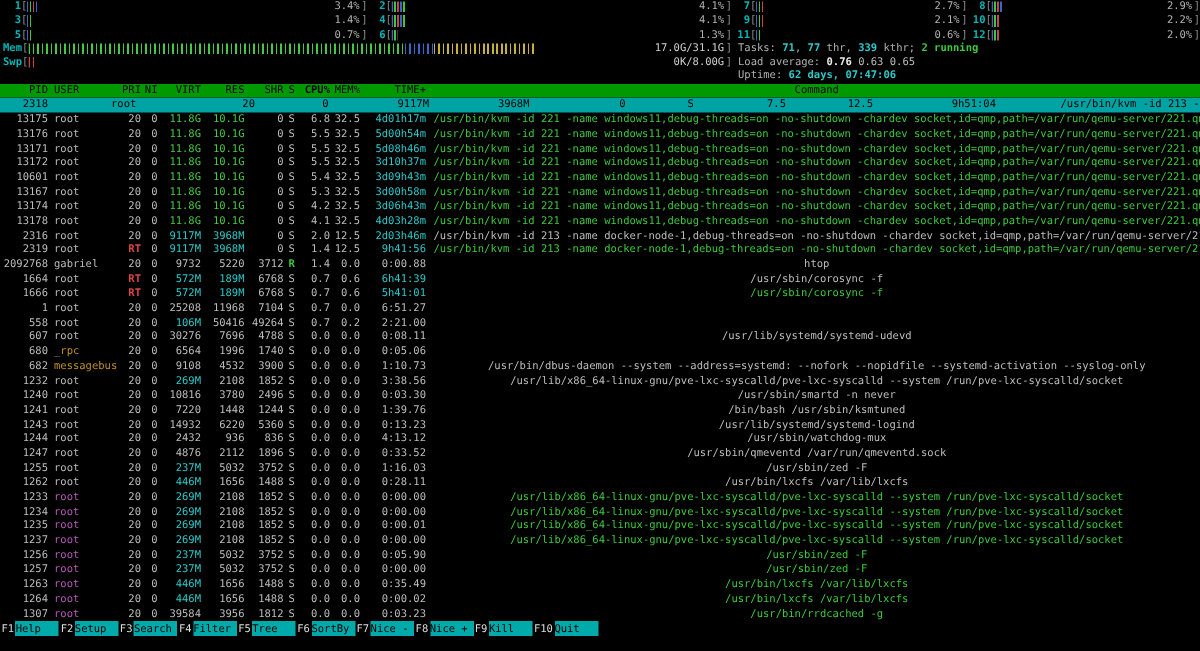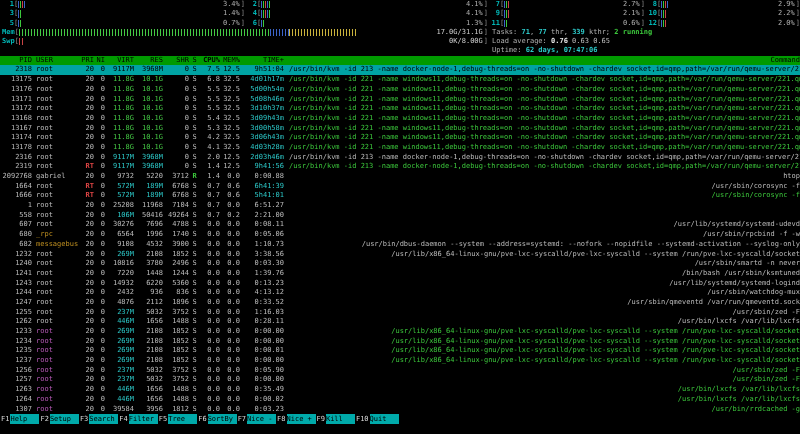--- a/index.html
+++ b/index.html
@@ -35,26 +35,26 @@
   .c-user{width:44px;padding-left:4px;text-align:left;}
   .c-pri{width:14px;text-align:right;}
   .c-ni{width:11px;text-align:right;}
   .c-virt{width:29px;text-align:right;}
   .c-res{width:29px;text-align:right;}
   .c-shr{width:26px;text-align:right;}
   .c-s{width:11px;text-align:center;}
   .c-cpu{width:20px;text-align:right;}
   .c-mem{width:20px;text-align:right;}
   .c-time{width:44px;text-align:right;}
-  .c-cmd{flex:1 1 auto;padding-left:5px;text-align:right;}
+  .c-cmd{flex:1 1 auto;padding-left:5px;text-align:center;}
   .sz-g{color:#45c945;} .sz-m{color:#2cc8c8;}
   .t-red{color:#e04545;font-weight:bold;} .t-green{color:#3cc83c;font-weight:bold;}
   .u-alt{color:#c09020;} .u-mag{color:#b85ab8;}
   .cmd-thread{color:#3cc83c;}
-  .prow.selected{background:#00a3a3;}
+  .prow.selected{background:#00a3a3;gap:38px;}
   .prow.selected .cell{color:#000;font-weight:normal;}
   
   .fbar{height:10px;line-height:10px;display:flex;background:#000;white-space:nowrap;}
   .fkey{color:#ddd;padding:0 1px;flex:none;}
   .flabel{background:#00aaaa;color:#000;min-width:26px;padding-right:3px;flex:none;}
 </style>
 </head>
 <body>
 
 <div class="screen">
@@ -288,21 +288,21 @@
     <span class="c-virt cell sz-g">11.8G</span>
     <span class="c-res cell sz-g">10.1G</span>
     <span class="c-shr cell">0</span>
     <span class="c-s cell">S</span>
     <span class="c-cpu cell">5.5</span>
     <span class="c-mem cell">32.5</span>
     <span class="c-time cell sz-m">3d10h37m</span>
     <span class="c-cmd cell cmd-thread">/usr/bin/kvm -id 221 -name windows11,debug-threads=on -no-shutdown -chardev socket,id=qmp,path=/var/run/qemu-server/221.qmp,server=on,wait</span>
   </div>
       <div class="prow">
-    <span class="c-pid cell">13168</span>
+    <span class="c-pid cell">10601</span>
     <span class="c-user cell">root</span>
     <span class="c-pri cell">20</span>
     <span class="c-ni cell">0</span>
     <span class="c-virt cell sz-g">11.8G</span>
     <span class="c-res cell sz-g">10.1G</span>
     <span class="c-shr cell">0</span>
     <span class="c-s cell">S</span>
     <span class="c-cpu cell">5.4</span>
     <span class="c-mem cell">32.5</span>
     <span class="c-time cell sz-m">3d09h43m</span>
@@ -465,21 +465,20 @@
     <span class="c-user cell u-alt">_rpc</span>
     <span class="c-pri cell">20</span>
     <span class="c-ni cell">0</span>
     <span class="c-virt cell">6564</span>
     <span class="c-res cell">1996</span>
     <span class="c-shr cell">1740</span>
     <span class="c-s cell">S</span>
     <span class="c-cpu cell">0.0</span>
     <span class="c-mem cell">0.0</span>
     <span class="c-time cell">0:05.06</span>
-    <span class="c-cmd cell">/usr/sbin/rpcbind -f -w</span>
   </div>
       <div class="prow">
     <span class="c-pid cell">682</span>
     <span class="c-user cell u-alt">messagebus</span>
     <span class="c-pri cell">20</span>
     <span class="c-ni cell">0</span>
     <span class="c-virt cell">9108</span>
     <span class="c-res cell">4532</span>
     <span class="c-shr cell">3900</span>
     <span class="c-s cell">S</span>

